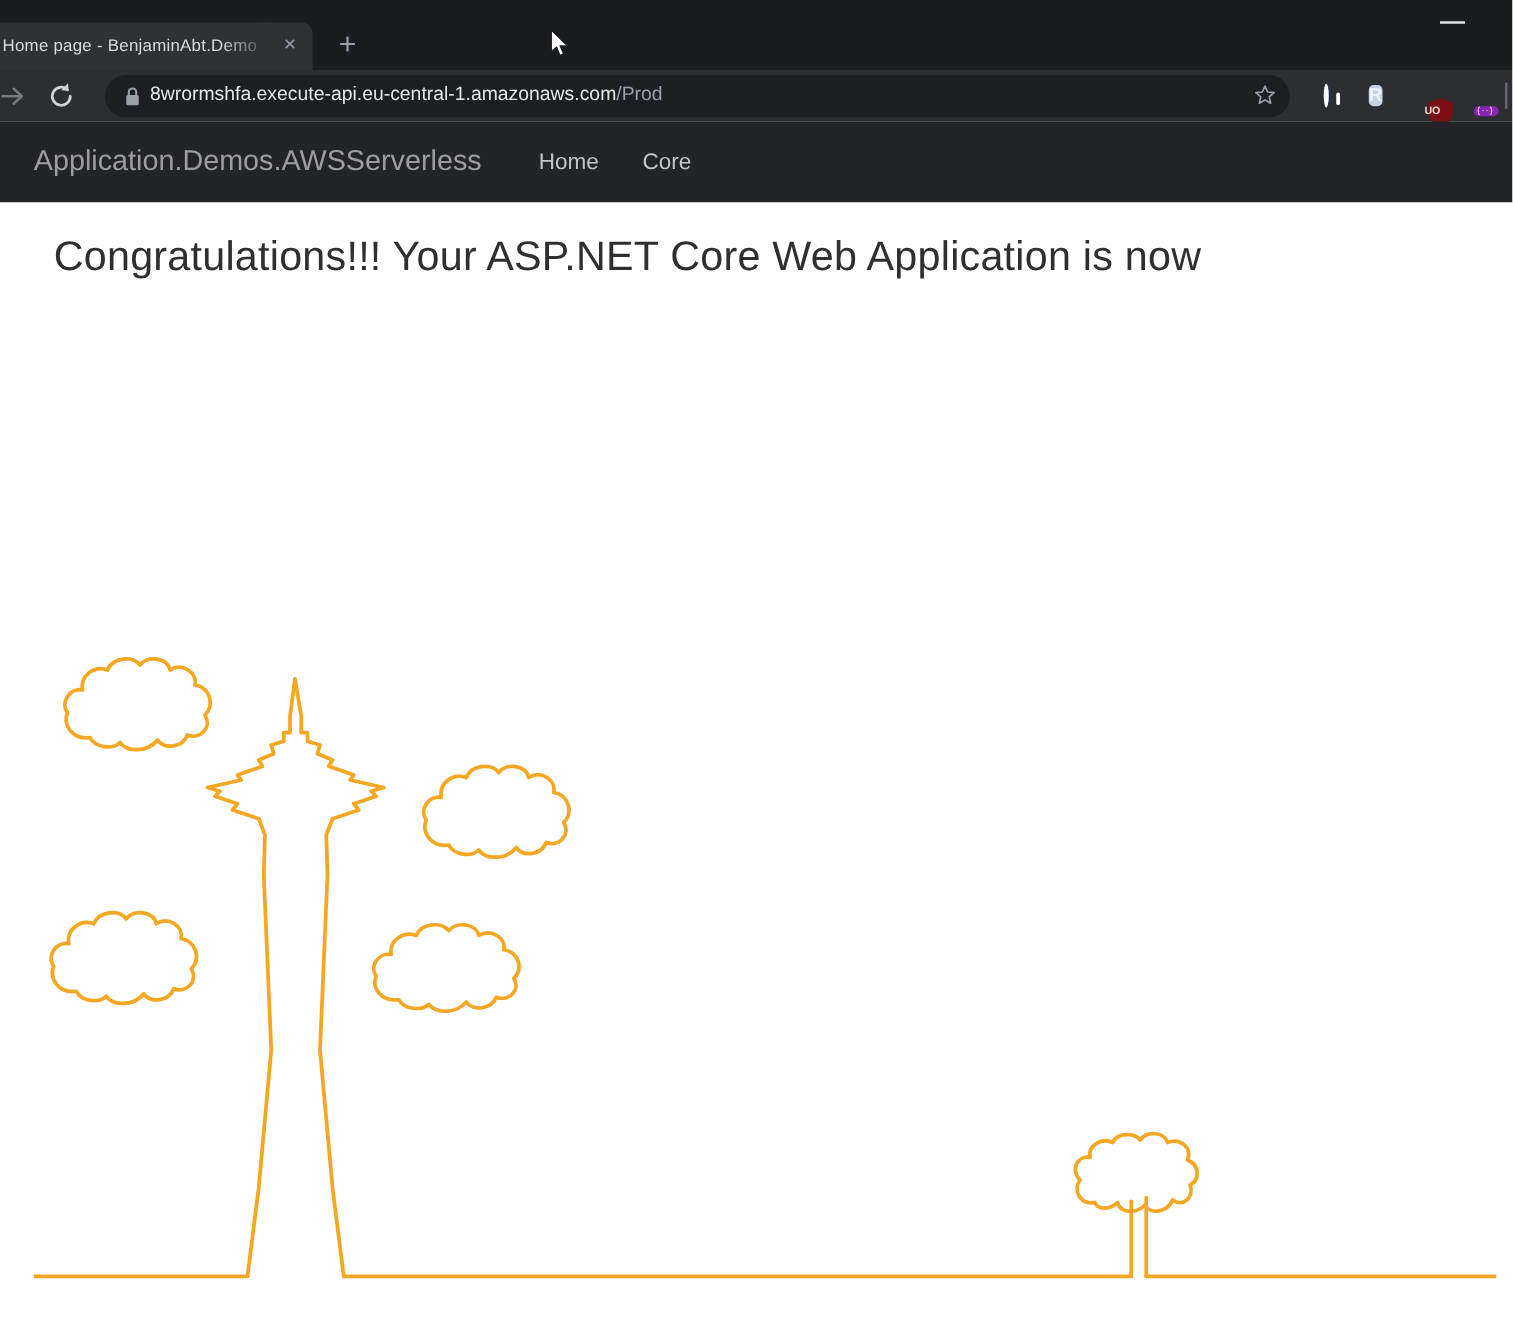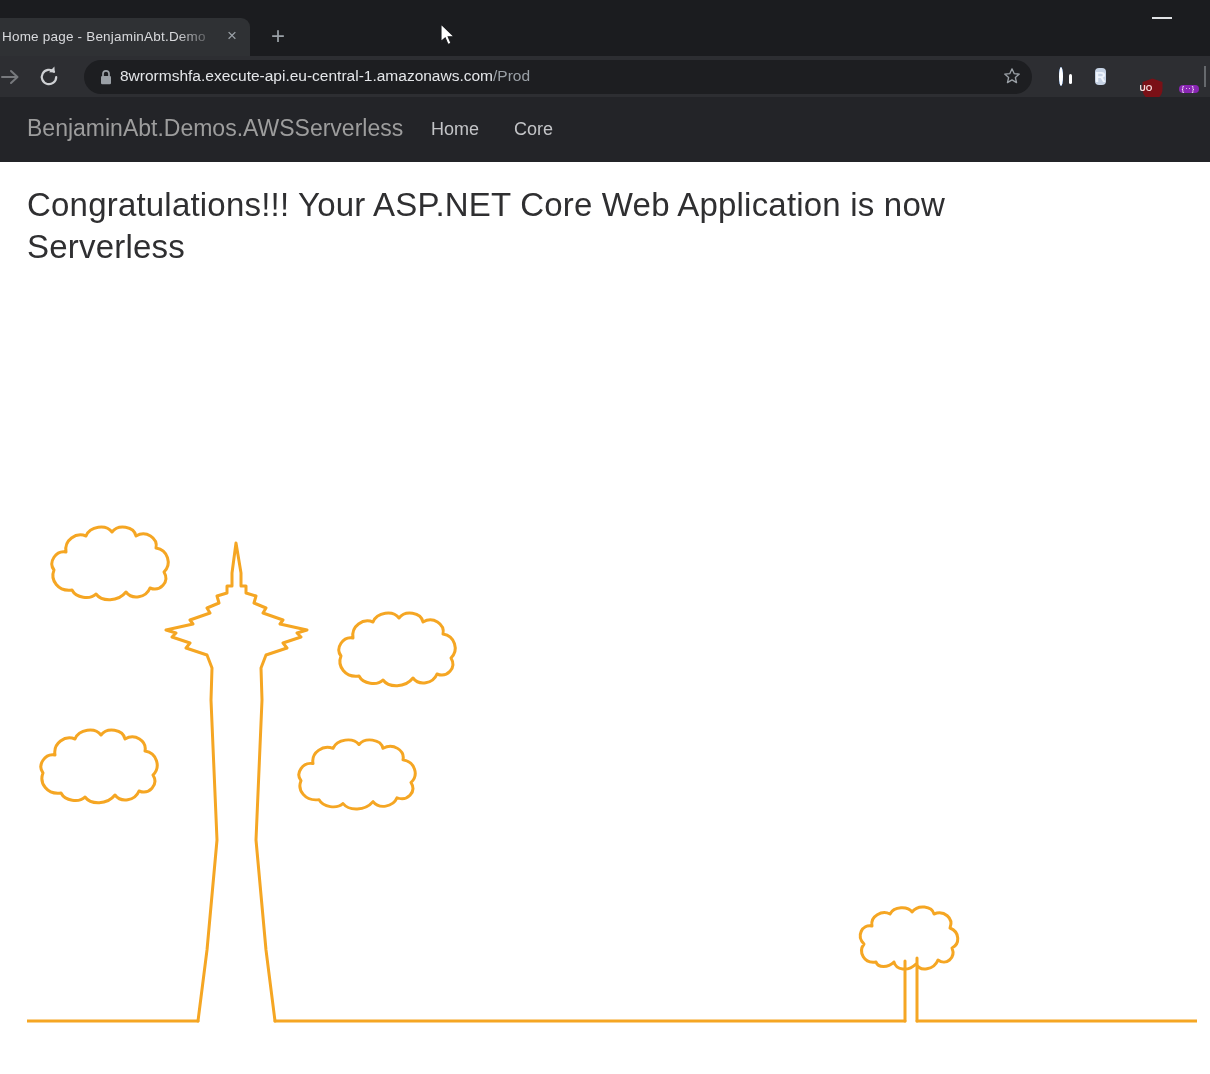--- a/index.html
+++ b/index.html
@@ -53,21 +53,21 @@
   .navbar { position: absolute; top: 97px; left: 0; width: 1210px; height: 65px; background: #232428; }
   .brand { position: absolute; left: 27px; top: 18px; font-size: 23px; color: #9d9d9d; text-decoration: none; }
   .navlink { position: absolute; top: 22px; font-size: 18px; color: #c3c4c7; text-decoration: none; }
   .navlink-home { left: 431px; }
   .navlink-help { left: 514px; }
 
   
   .page { position: absolute; top: 162px; left: 0; width: 1210px; height: 912px; background: #fff; }
   .heading { position: absolute; left: 27px; top: 22px; font-size: 33px; font-weight: 400;
              color: #2f2f31; line-height: 1.26; letter-spacing: .2px; }
-  .heading span { display: block; }
+  .heading span { display: block; margin-left: 16px; }
   .illustration { position: absolute; left: 27px; top: 138px; }
 </style>
 </head>
 <body>
 
 <div class="tabstrip">
   <div class="tab">
     <span class="tab-title">Home page - BenjaminAbt.Demo</span>
     <span class="tab-fade"></span>
     <button class="tab-close">×</button>
@@ -119,29 +119,28 @@
   </button>
   <button class="ext ext-pp">
     <span class="pp-disc">
       <span class="pp-band">{··}</span>
     </span>
   </button>
   <div class="toolbar-sep"></div>
 </div>
 
 <div class="navbar">
-  <a class="brand" href="#">BenjaminAbt.Demos.AWSServerless</a>
+  <a class="brand" href="#">Application.Demos.AWSServerless</a>
   <a class="navlink navlink-home" href="#">Home</a>
   <a class="navlink navlink-help" href="#">Core</a>
 </div>
 
 <div class="page">
   <h1 class="heading">
       <span>Congratulations!!! Your ASP.NET Core Web Application is now</span>
-      <span>Serverless</span>
     </h1>
 
   <svg class="illustration" width="1170" height="725" viewBox="0 0 1170 725">
     <g fill="none" stroke="#F5A623" stroke-width="3" stroke-linejoin="round" stroke-linecap="round">
 
       <path d="M0,721 H171"></path>
       <path d="M248,721 H878"></path>
       <path d="M890,721 H1170"></path>
 
       <path d="M171,721 L180,650 L190,540 L184,400 L185,368 L180,355

